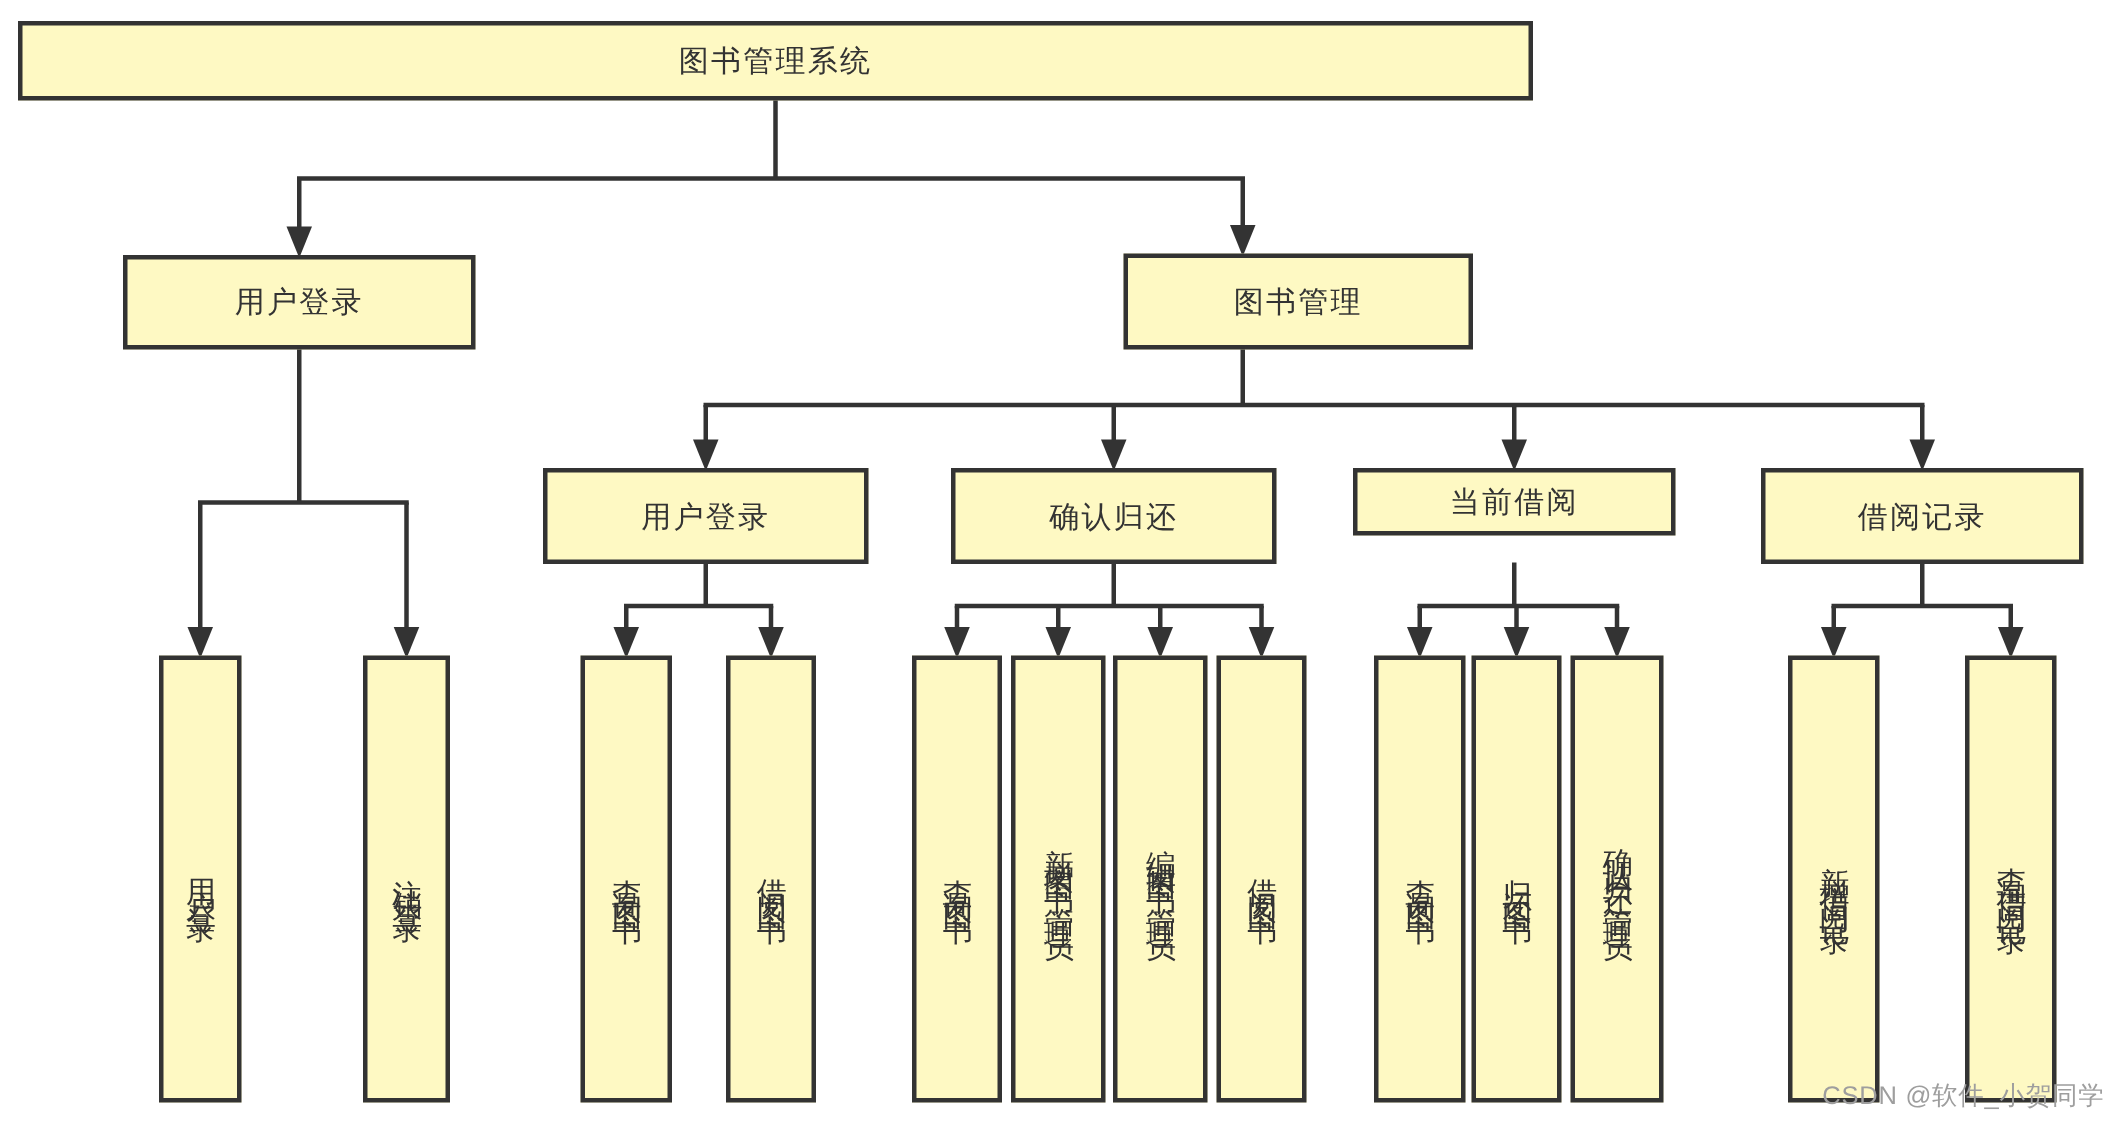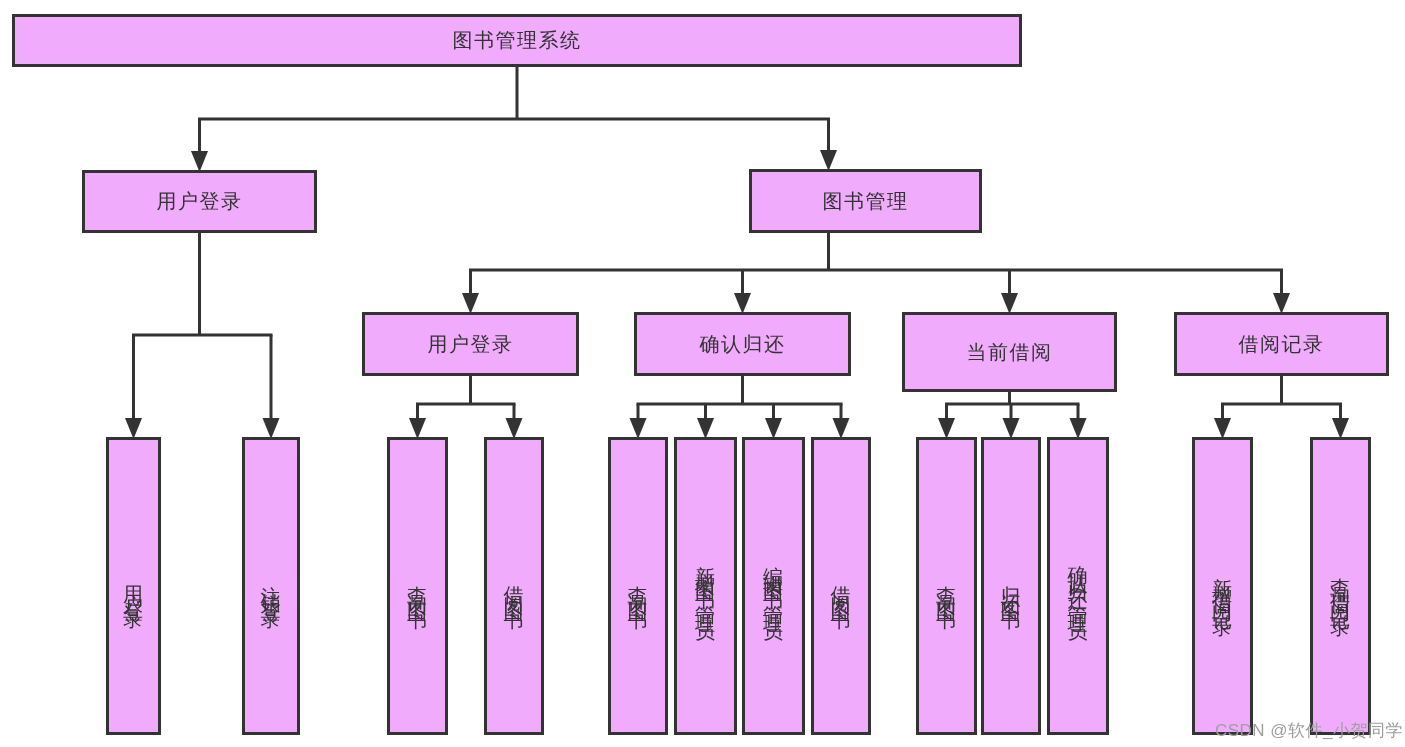--- a/index.html
+++ b/index.html
@@ -17,21 +17,21 @@
   }
   #connectors {
     position: absolute;
     left: 0;
     top: 0;
     z-index: 1;
   }
   .node {
     position: absolute;
     box-sizing: border-box;
-    background: #f0abfc;
+    background: #fef9c3;
     border: 3px solid #333333;
     display: flex;
     align-items: center;
     justify-content: center;
     z-index: 2;
     color: #333333;
   }
   .node.horizontal {
     font-size: 20px;
     letter-spacing: 1.5px;
@@ -124,21 +124,21 @@
     </div>
     <div class="node horizontal" style="left: 712px; top: 169px; width: 233px; height: 64px; margin-left: 37px;">
       <span>图书管理</span>
     </div>
     <div class="node horizontal" style="left: 362px; top: 312px; width: 217px; height: 64px;">
       <span>用户登录</span>
     </div>
     <div class="node horizontal" style="left: 634px; top: 312px; width: 217px; height: 64px;">
       <span>确认归还</span>
     </div>
-    <div class="node horizontal" style="left: 902px; top: 312px; width: 215px; height: 80px;">
+    <div class="node horizontal" style="left: 902px; top: 312px; width: 215px; height: 45px;">
       <span>当前借阅</span>
     </div>
     <div class="node horizontal" style="left: 1174px; top: 312px; width: 215px; height: 64px;">
       <span>借阅记录</span>
     </div>
     <div class="node vertical" style="left: 106px; top: 437px; width: 55px; height: 298px;">
       <span>用户登录</span>
     </div>
     <div class="node vertical" style="left: 242px; top: 437px; width: 58px; height: 298px;">
       <span>注销登录</span>

